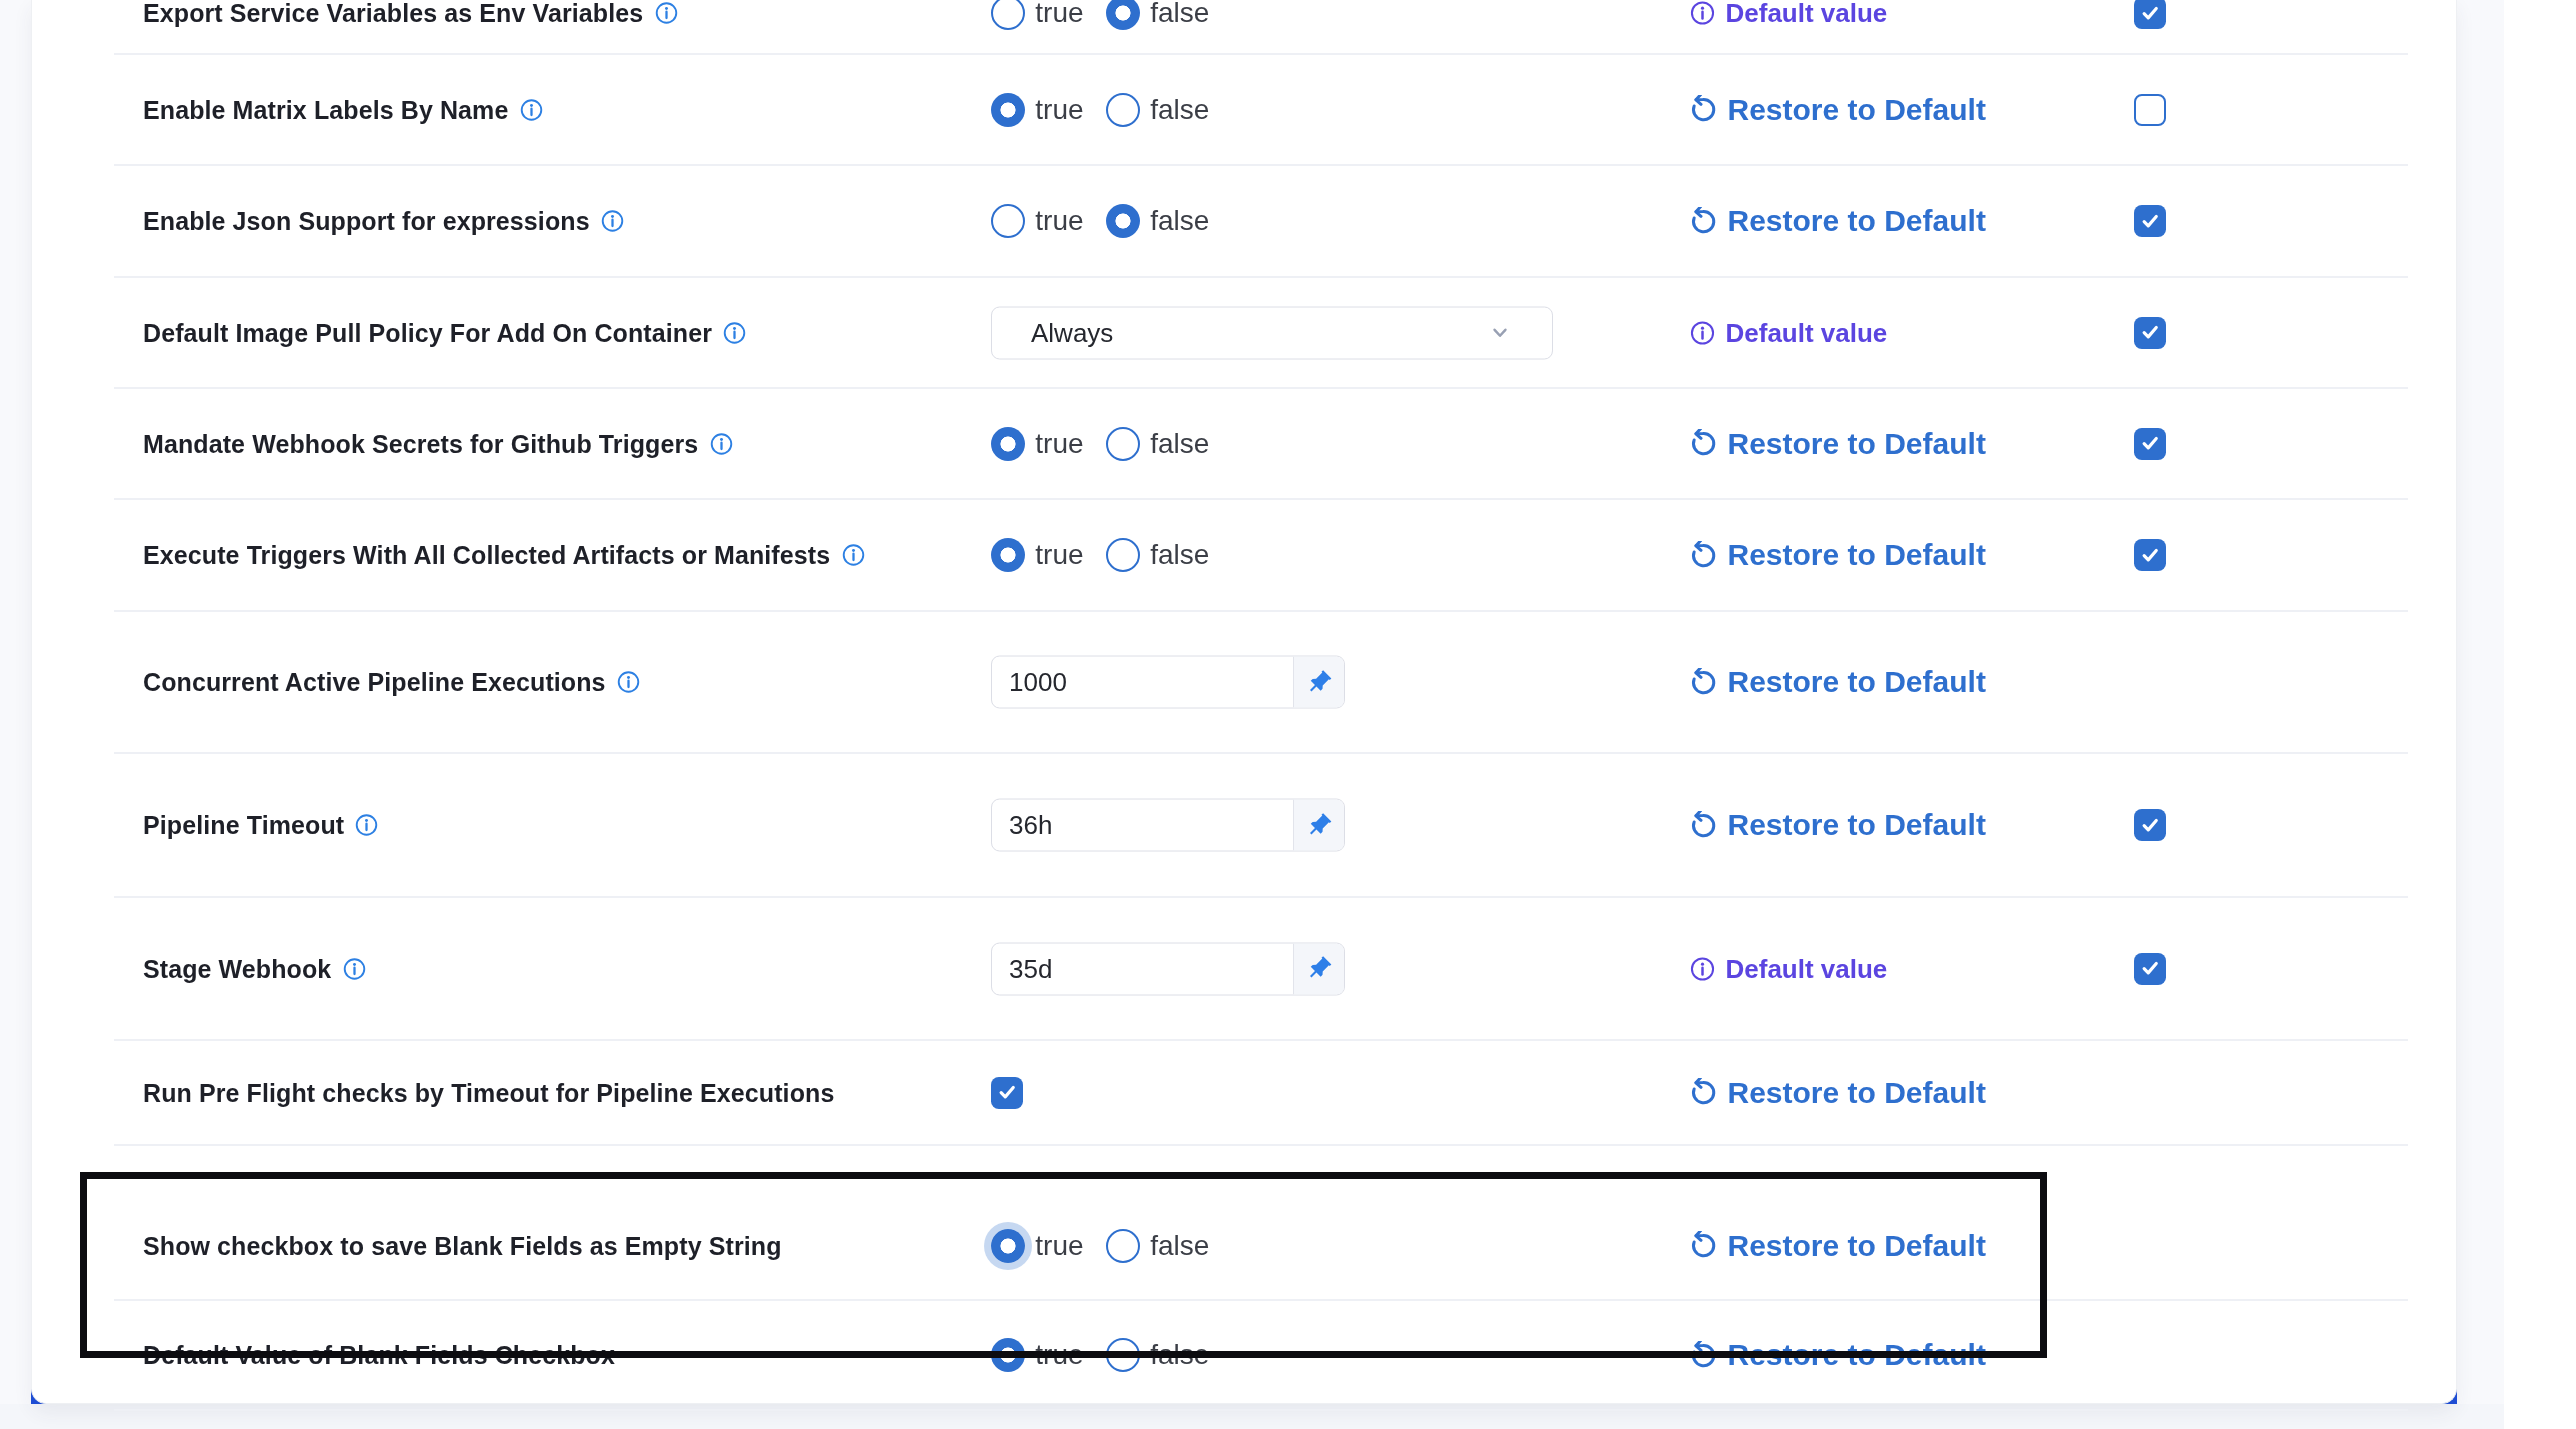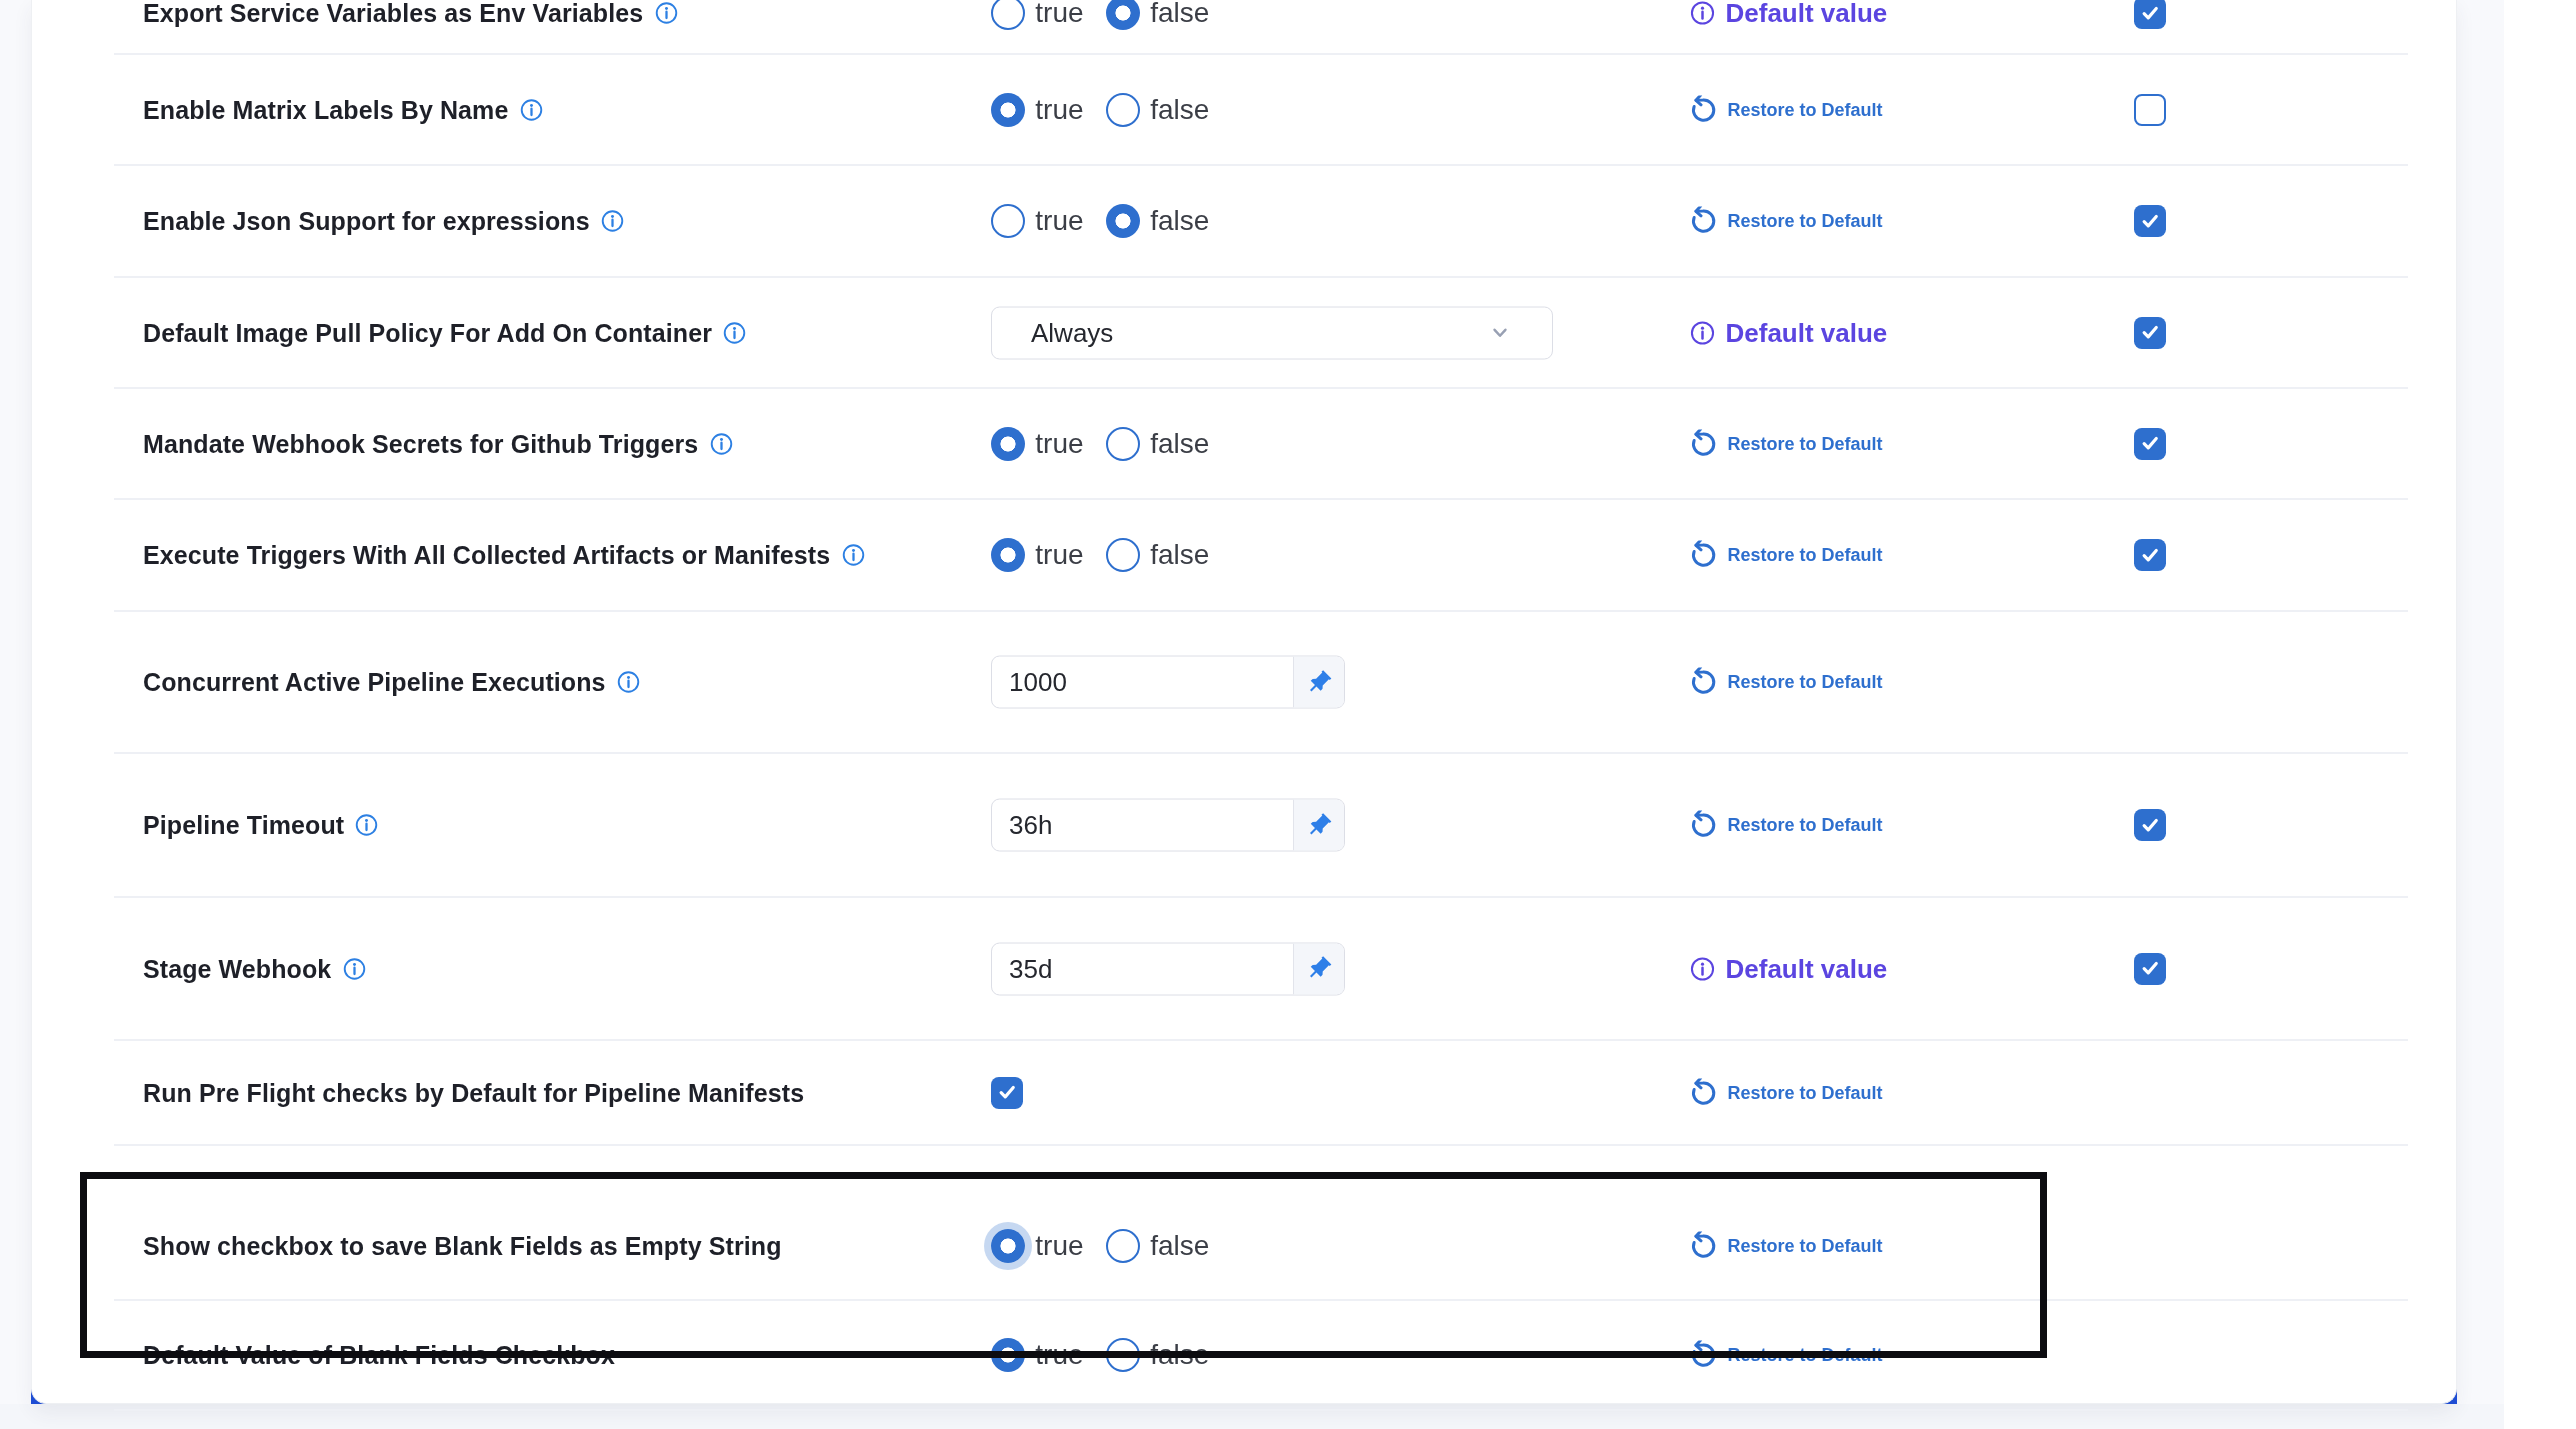--- a/index.html
+++ b/index.html
@@ -65,21 +65,21 @@
   
   .cb{box-sizing:border-box;width:32px;height:32px;border-radius:7.8px;display:inline-flex;
       align-items:center;justify-content:center;cursor:pointer;flex:0 0 auto;}
   .cb svg{width:22.4px;height:22.4px;}
   .cb--checked{background:var(--c-blue);}
   .cb--unchecked{border:2.6px solid var(--c-blue);background:#fff;}
 
   
   .restore{display:flex;align-items:center;gap:9.5px;color:var(--c-blue);cursor:pointer;text-decoration:none;}
   .restore svg{width:29px;height:29px;}
-  .restore .action-text{font-size:18px;font-weight:700;}
+  .restore .action-text{font-size:30px;font-weight:700;}
   .defaultv{display:flex;align-items:center;gap:9.5px;color:var(--c-purple);}
   .defaultv svg{width:27px;height:27px;}
   .defaultv .action-text{font-size:26px;font-weight:700;}
 
   
   .annotation-box{position:absolute;left:80px;top:1172px;width:1967px;height:186px;
                   border:7px solid #0c0c10;box-sizing:border-box;pointer-events:none;}
 </style>
 </head>
 <body>
@@ -501,21 +501,21 @@
     <div class="cell cell-check">
       <span class="cb trailing-cb cb--checked">
         <svg viewBox="0 0 24 24" fill="none">
           <path d="M5.5 12.5l4.4 4.5 8.6-10" stroke="#fff" stroke-width="3.4" stroke-linecap="round" stroke-linejoin="round"></path>
         </svg>
       </span>
     </div>
   </div>
       <div class="row" style="height: 105px;">
     <div class="cell cell-label">
-      <span class="label">Run Pre Flight checks by Default for Pipeline Manifests</span>
+      <span class="label">Run Pre Flight checks by Timeout for Pipeline Executions</span>
 
     </div>
 
     <div class="cell cell-control">
 
       <span class="cb cb--checked control-checkbox">
         <svg viewBox="0 0 24 24" fill="none">
           <path d="M5.5 12.5l4.4 4.5 8.6-10" stroke="#fff" stroke-width="3.4" stroke-linecap="round" stroke-linejoin="round"></path>
         </svg>
       </span>

